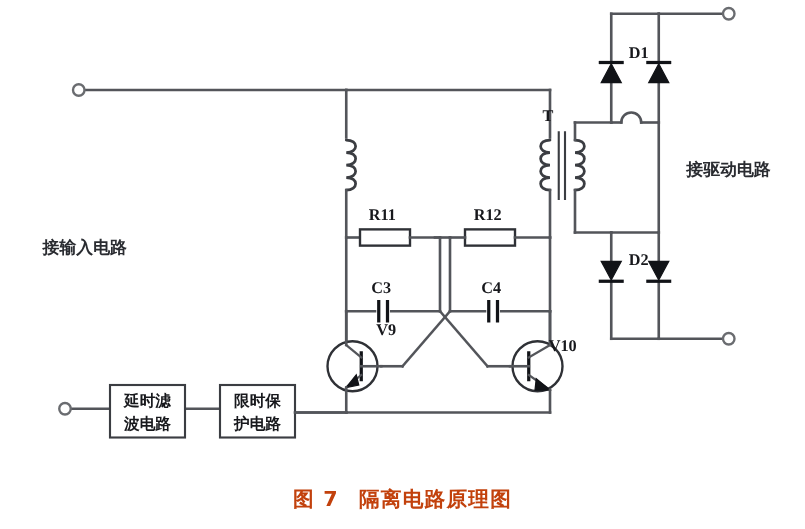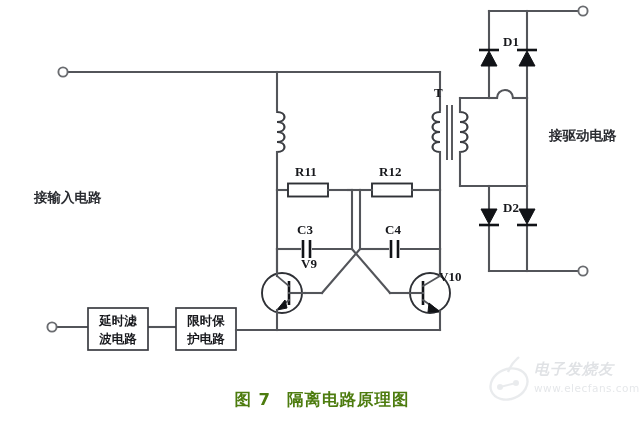--- a/index.html
+++ b/index.html
@@ -97,21 +97,21 @@
   }
   .caption {
     position: absolute;
     left: 0;
     top: 389px;
     width: 644px;
     text-align: center;
     font-family: "DejaVu Sans", "Liberation Sans", sans-serif;
     font-size: 16.5px;
     font-weight: bold;
-    color: #4d7c0f;
+    color: #c2410c;
     letter-spacing: 1px;
   }
   .caption .capnum { margin-right: 16px; }
   #watermark {
     position: absolute;
     left: 486px;
     top: 352px;
     width: 150px;
     height: 62px;
     opacity: 0.30;
@@ -337,29 +337,18 @@
     <text class="reslabel" x="295" y="176">R11</text>
     <text class="reslabel" x="379" y="176">R12</text>
     <text class="reslabel" x="297" y="234">C3</text>
     <text class="reslabel" x="385" y="234">C4</text>
     <text class="reslabel" x="301" y="268">V9</text>
     <text class="reslabel" x="439" y="281">V10</text>
     <text class="reslabel" x="503" y="46">D1</text>
     <text class="reslabel" x="503" y="212">D2</text>
   </svg>
 
-  <div id="watermark">
-    <svg class="wm-logo" width="46" height="50" viewBox="0 0 46 50">
-      <ellipse cx="23" cy="30" rx="19" ry="15" fill="none" stroke="#b9bfc7" stroke-width="2.4" transform="rotate(-22 23 30)"></ellipse>
-      <path d="M 22 18 C 26 8 31 5 33 3" fill="none" stroke="#b9bfc7" stroke-width="2.4"></path>
-      <circle cx="14" cy="33" r="3" fill="#b9bfc7"></circle>
-      <circle cx="30" cy="29" r="3" fill="#b9bfc7"></circle>
-      <line x1="14" y1="33" x2="30" y2="29" stroke="#b9bfc7" stroke-width="2"></line>
-    </svg>
-    <div class="wm-text">电子发烧友</div>
-    <div class="wm-url">www.elecfans.com</div>
-  </div>
 
   <div class="caption">
     <span class="capnum">图 7</span><span>隔离电路原理图</span>
   </div>
 
 </div>
 
 </body></html>

